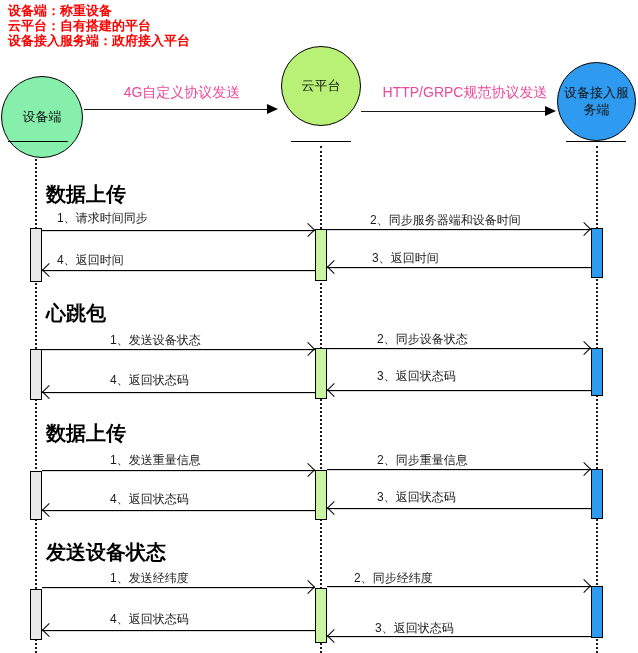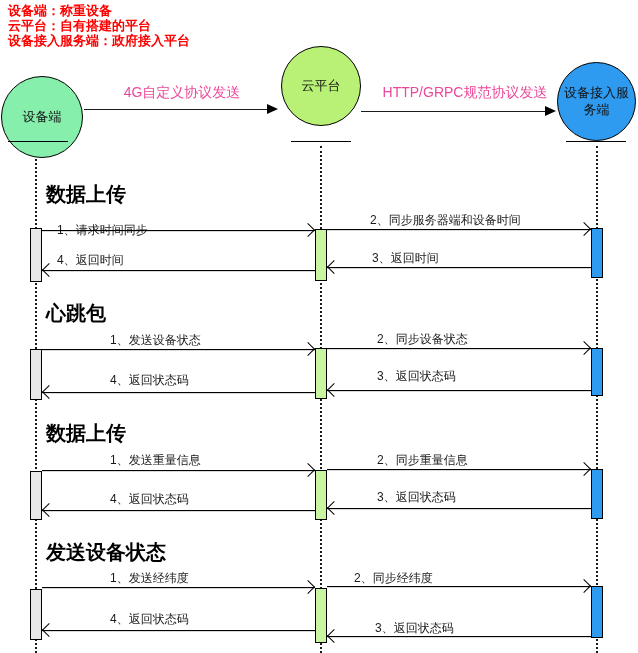--- a/index.html
+++ b/index.html
@@ -53,21 +53,21 @@
   <div class="link-label" style="left:84px;top:84px;width:196px">4G自定义协议发送</div>
   <div class="link-line" style="left:84px;top:109px;width:184px"></div>
   <div class="tri-r" style="left:267px;top:104px"></div>
 
   <div class="link-label" style="left:361px;top:84px;width:208px">HTTP/GRPC规范协议发送</div>
   <div class="link-line" style="left:361px;top:111px;width:185px"></div>
   <div class="tri-r" style="left:545px;top:106px"></div>
 
   <div class="sec-title" style="left:46px;top:181px">数据上传</div>
 
-  <div class="msg-label" style="left:57px;top:222px">1、请求时间同步</div>
+  <div class="msg-label" style="left:57px;top:210px">1、请求时间同步</div>
   <div class="msg-line" style="left:42px;top:230px;width:273px"></div>
   <div class="ah r" style="left:303px;top:225px"></div>
 
   <div class="msg-label" style="left:370px;top:212px">2、同步服务器端和设备时间</div>
   <div class="msg-line" style="left:327px;top:229px;width:264px"></div>
   <div class="ah r" style="left:579px;top:224px"></div>
 
   <div class="msg-label" style="left:372px;top:250px">3、返回时间</div>
   <div class="msg-line" style="left:327px;top:267px;width:264px"></div>
   <div class="ah l" style="left:329px;top:262px"></div>

